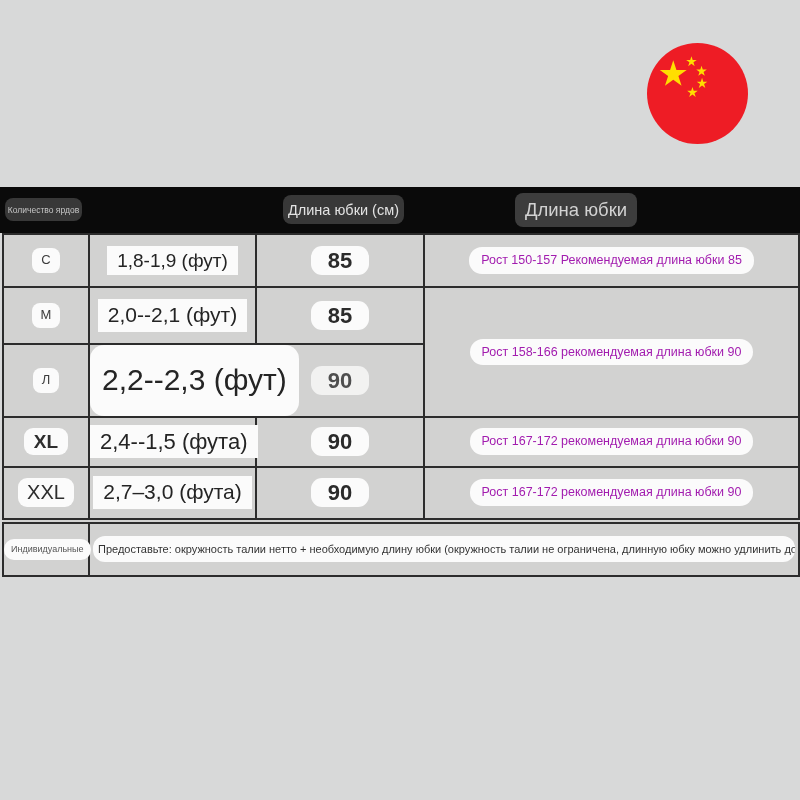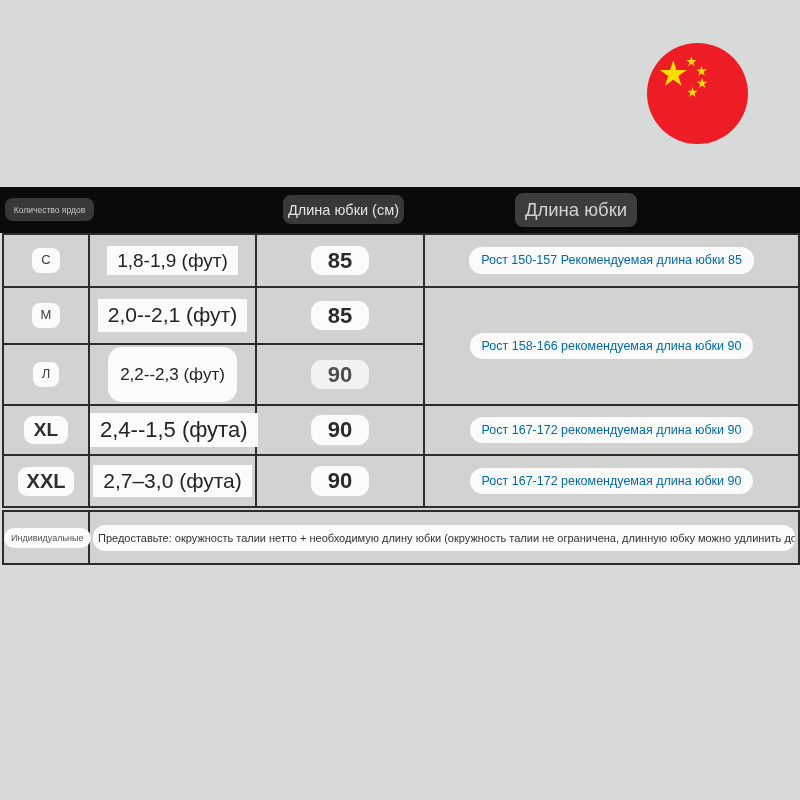--- a/index.html
+++ b/index.html
@@ -13,50 +13,50 @@
 
   
   .flag { position:absolute; left:647px; top:43px; width:101px; height:101px; }
 
   
   .band { position:absolute; left:0; top:187px; width:800px; height:46px; background:#0a0a0a; }
   .hpill {
     position:absolute; display:flex; align-items:center; justify-content:center;
     background:#383838; color:#d9d9d9; border-radius:8px; white-space:nowrap;
   }
-  .hp1 { left:5px;   top:11px; width:89px;  height:23px; font-size:8.5px;  color:#c6c6c6; }
+  .hp1 { left:5px;   top:11px; width:77px;  height:23px; font-size:8.5px;  color:#c6c6c6; }
   .hp2 { left:109px; top:9px;  width:124px; height:27px; font-size:12px; }
   .hp3 { left:283px; top:8px;  width:121px; height:29px; font-size:14.5px; color:#e2e2e2; }
   .hp4 { left:515px; top:6px;  width:122px; height:34px; font-size:18.5px; color:#d2d2d2; background:#3d3d3d; }
 
   
   table.size-table {
     position:absolute; left:2px; top:233px; width:796px;
     border-collapse:collapse; table-layout:fixed;
   }
   table.size-table td {
     border:2px solid #2c2c2c; background:#d2d2d1;
     text-align:center; vertical-align:middle; padding:0;
   }
   tr.custom td { border-top-style:double; border-top-width:6px; }
 
   .pill { display:inline-block; background:#fbfbfb; color:#222; border-radius:10px; line-height:1.15; }
   .size-s   { font-size:13px; color:#3c3c3c; padding:5px 9px;  border-radius:8px; }
   .size-xl  { font-size:19px; font-weight:bold; color:#2e2e2e; padding:3px 10px; border-radius:9px; }
-  .size-xxl { font-size:20px; font-weight:bold; color:#2e2e2e; padding:3px 9px;  border-radius:9px; }
+  .size-xxl { font-size:20px; font-weight:normal; color:#2e2e2e; padding:3px 9px;  border-radius:9px; }
   .size-cust{ font-size:9px;  color:#555; padding:5px 7px; border-radius:10px; }
   .waist { color:#242424; border-radius:0; padding:4px 10px; white-space:nowrap; }
   .w1 { font-size:19px; }
   .w2 { font-size:21px; }
-  .w3 { font-size:17px; border-radius:14px; padding:18px 12px; }
+  .w3 { font-size:30px; border-radius:14px; padding:18px 12px; }
   .w4 { font-size:22px; }
   .w5 { font-size:21px; }
   .len { font-size:22px; font-weight:600; color:#2b2b2b; border-radius:11px; padding:2px 17px; }
   .len-faded { opacity:.78; }
-  .rec { font-size:12.5px; color:#0369a1; border-radius:13px; padding:6px 12px; white-space:nowrap; }
+  .rec { font-size:12.5px; color:#a21caf; border-radius:13px; padding:6px 12px; white-space:nowrap; }
   .note {
     font-size:11px; color:#333; border-radius:12px; padding:7px 5px;
     white-space:nowrap; display:block; margin:0 3px; overflow:hidden; background:#fbfbfb;
   }
 </style>
 </head>
 <body>
 
 <div class="stage">
 

